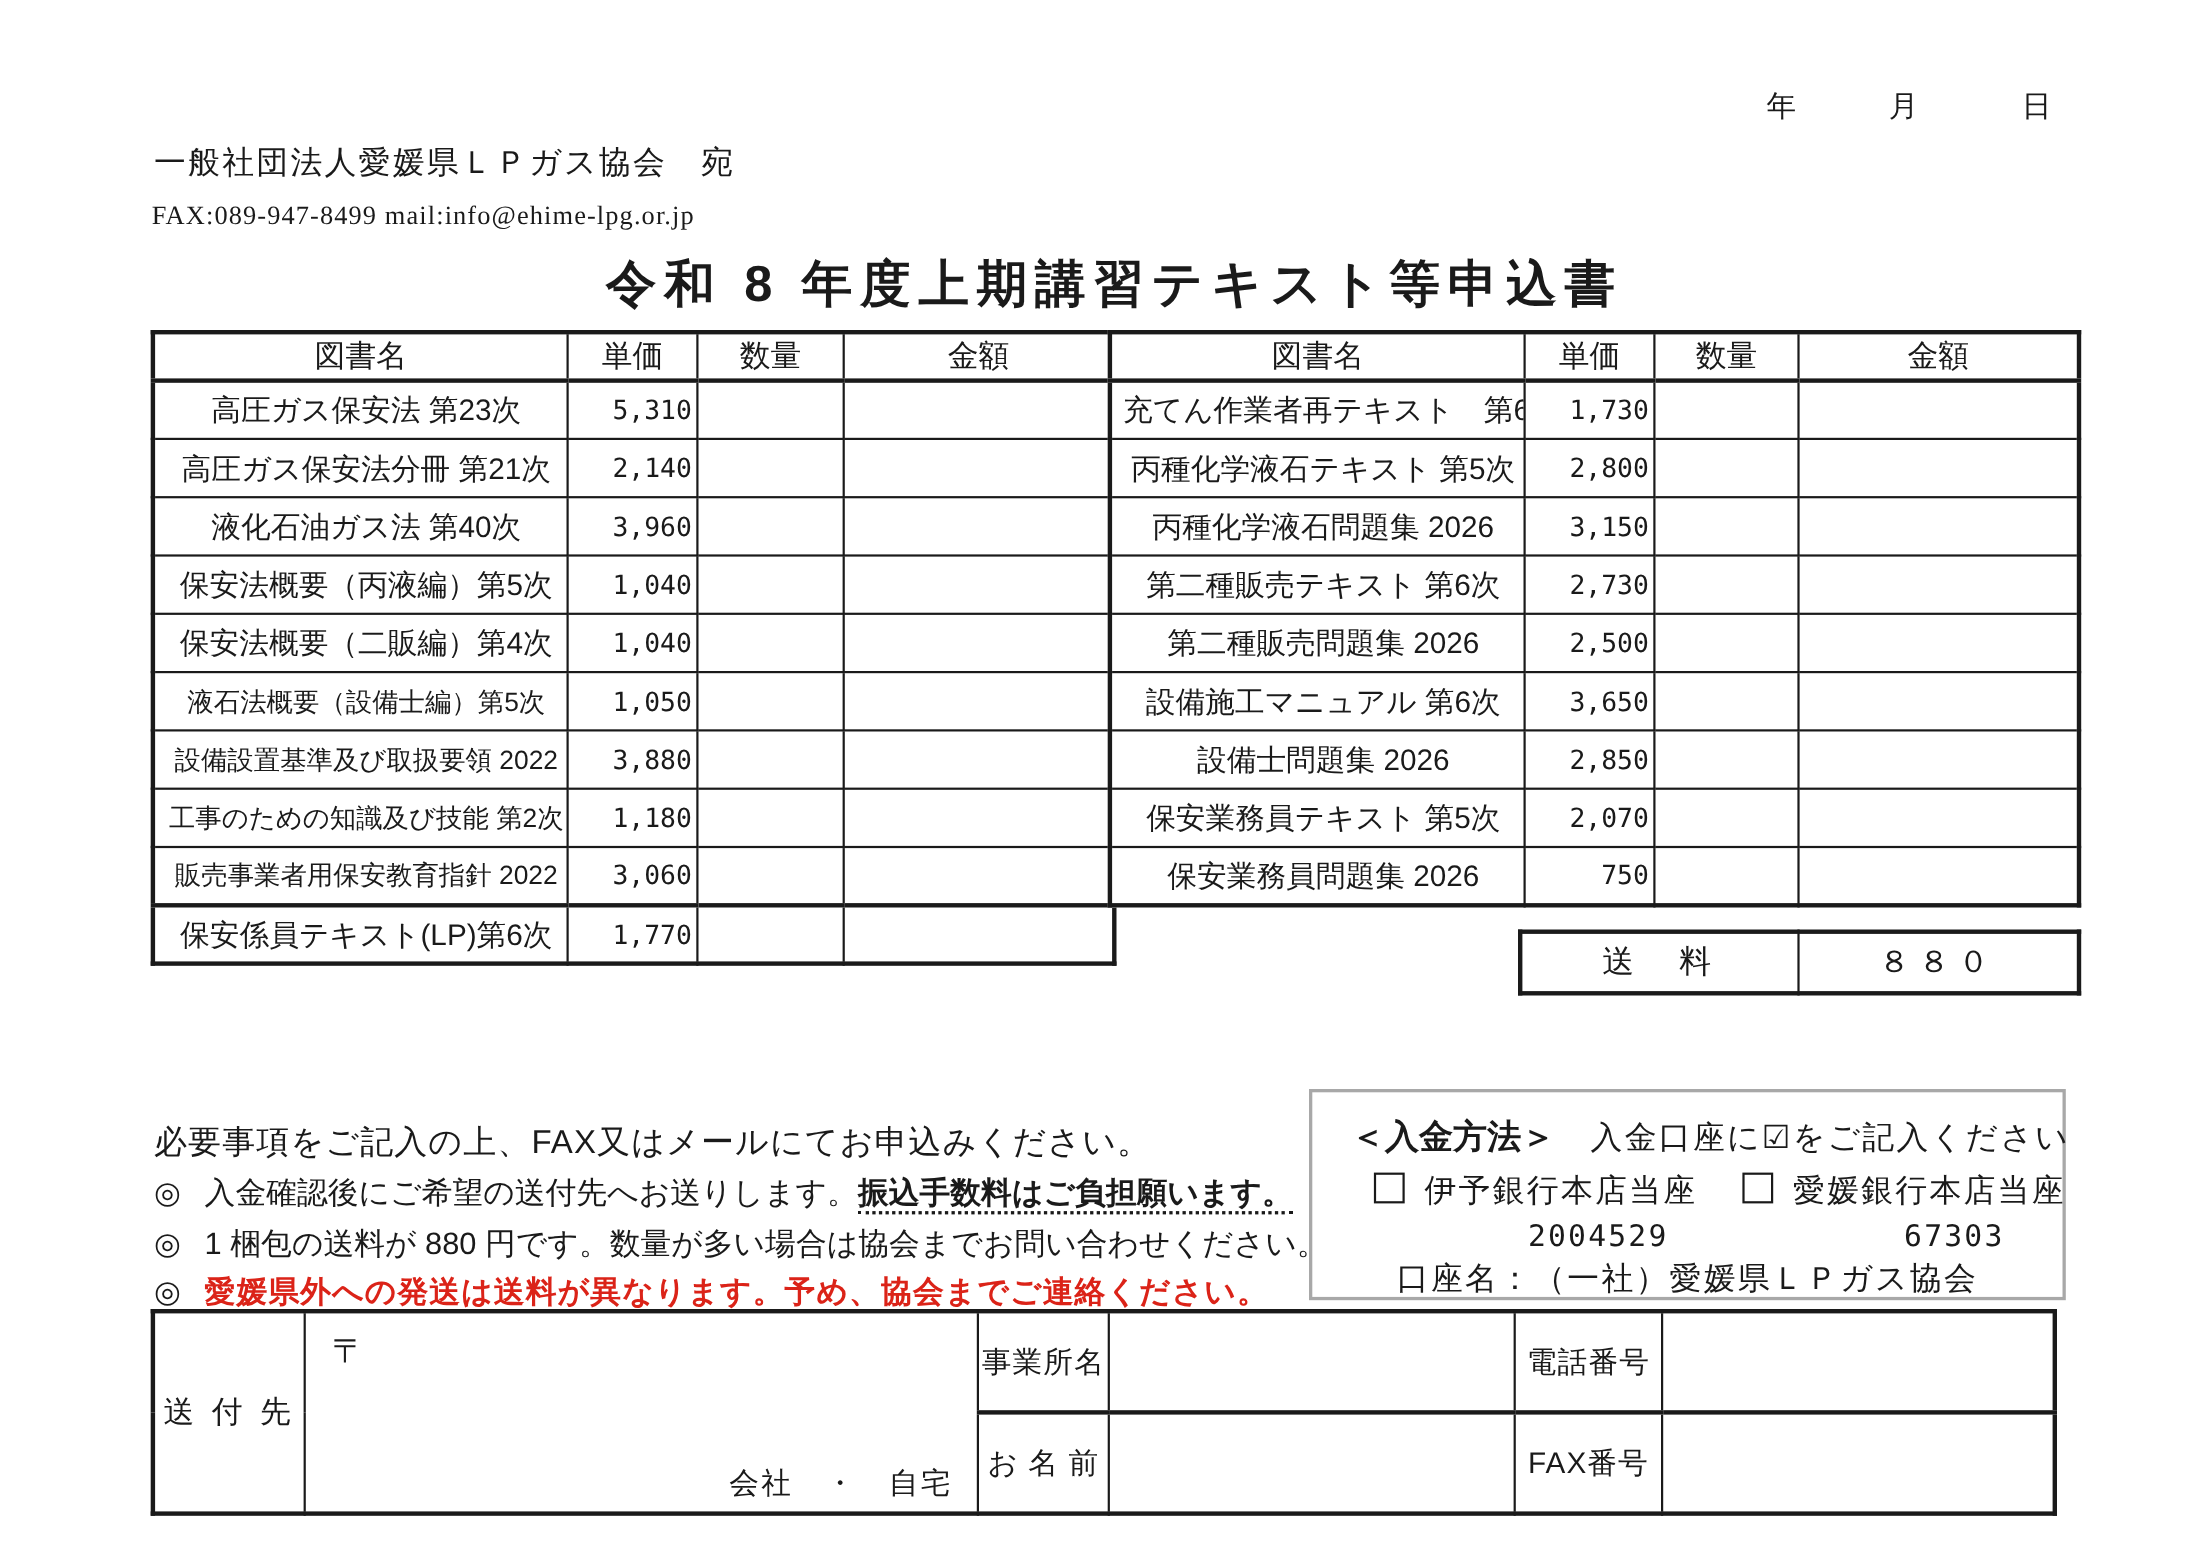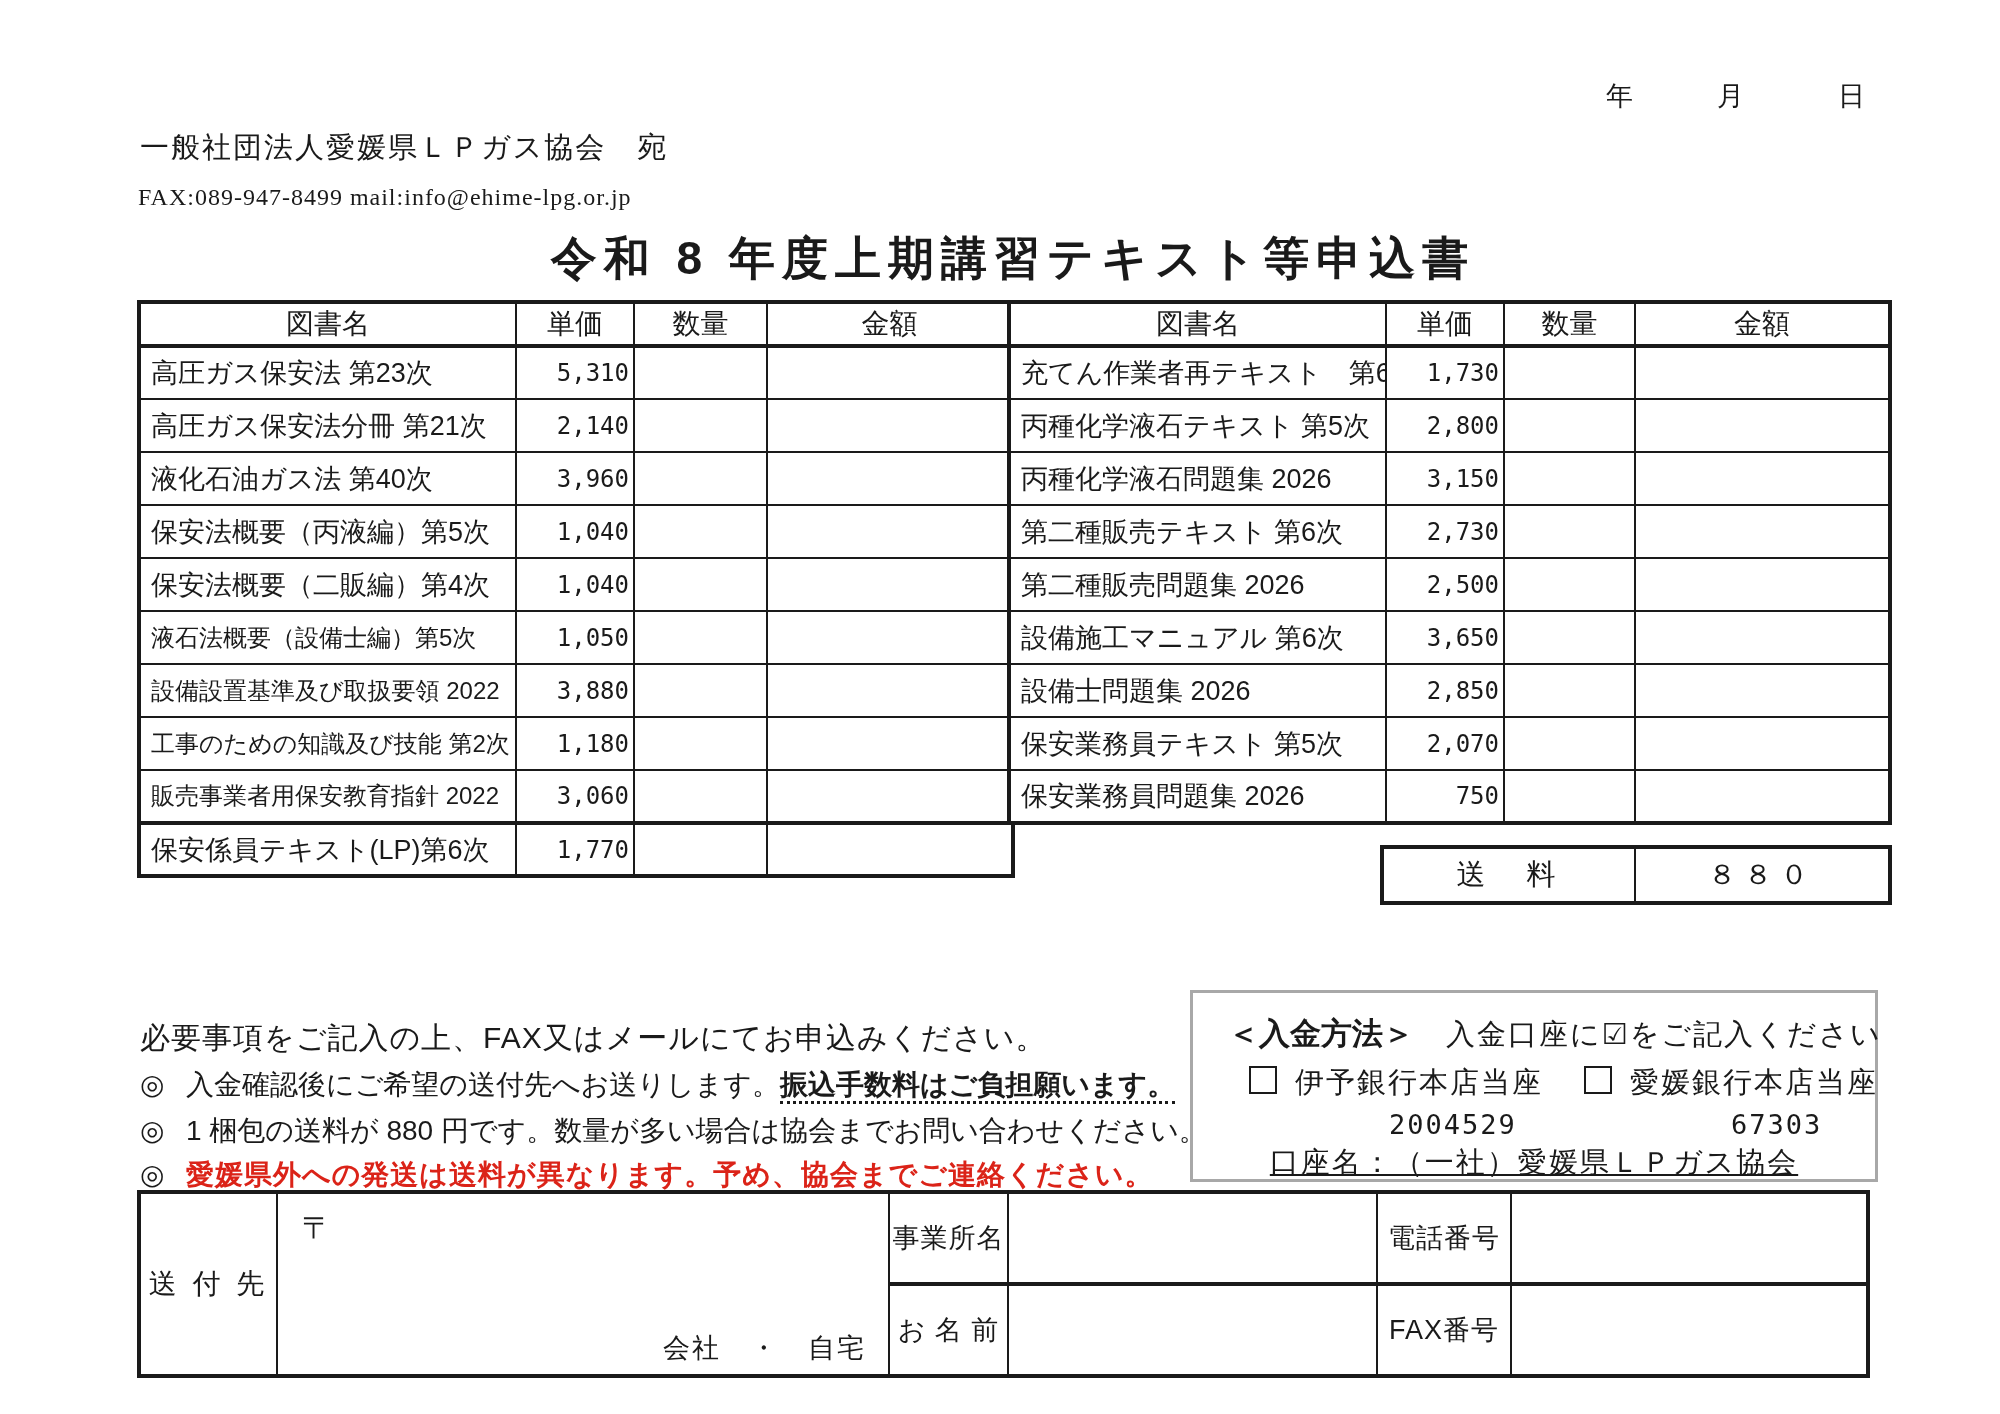--- a/index.html
+++ b/index.html
@@ -20,21 +20,21 @@
   .doc-title{left:139px; top:228px; width:1748px; text-align:center;
     font-size:46px; font-weight:bold; letter-spacing:7px; white-space:nowrap;}
 
   
   table.order{border-collapse:collapse; table-layout:fixed; position:absolute;
     border:4px solid var(--ink); background:var(--paper);}
   table.order th, table.order td{border:2px solid var(--ink); padding:0; overflow:hidden; white-space:nowrap;}
   table.order tr.hrow{height:44px;}
   table.order tr.drow{height:53px;}
   table.order th{font-size:28px; font-weight:normal; text-align:center; border-bottom:4px solid var(--ink);}
-  table.order td.name{font-size:27px; text-align:left; padding-left:10px; vertical-align:middle;}
+  table.order td.name{font-size:27px; text-align:center; padding-left:10px; vertical-align:middle;}
   table.order td.name.sm{font-size:24px;}
   table.order td.num{font-size:24px; font-family:"DejaVu Sans Mono","Liberation Mono",monospace;
     text-align:right; padding-right:4px; vertical-align:middle;}
   table.order tr.thick-top td{border-top:4px solid var(--ink);}
 
   
   table.fee{border-collapse:collapse; table-layout:fixed; position:absolute;
     border:4px solid var(--ink); background:var(--paper);}
   table.fee td{border:2px solid var(--ink); height:50px; vertical-align:middle; white-space:nowrap;}
   table.fee tr.thick-top td{border-top:4px solid var(--ink);}
@@ -61,21 +61,21 @@
   .pay-banks{top:70px; left:0; width:100%;}
   .bank{position:absolute; top:0; font-size:29px;}
   .bank .cb{display:inline-block; width:24px; height:24px; border:2px solid var(--ink);
     vertical-align:-2px; margin-right:18px; background:var(--paper);}
   .bank .bk{letter-spacing:2px;}
   .bank-1{left:40px;padding-left:16px;} .bank-2{left:391px;}
   .pay-nums{top:116px; left:0; width:100%; font-size:27px;
     font-family:"DejaVu Sans Mono","Liberation Mono",monospace; letter-spacing:2px;}
   .pay-nums .n1{position:absolute; left:196px; top:0;}
   .pay-nums .n2{position:absolute; left:538px; top:0;}
-  .pay-acct{top:150px; left:0; width:100%; text-align:center; font-size:29px; letter-spacing:2px;text-decoration:underline;}
+  .pay-acct{top:150px; left:0; width:100%; text-align:center; font-size:29px; letter-spacing:2px;}
 
   
   table.ship{border-collapse:collapse; table-layout:fixed; position:absolute;
     left:137px; top:1190px; width:1729px; border:4px solid var(--ink); background:var(--paper);}
   table.ship td{border:2px solid var(--ink); height:86px; vertical-align:middle; overflow:hidden;}
   table.ship td.thickb{border-bottom:4px solid var(--ink);}
   td.ship-label{text-align:center; font-size:28px; letter-spacing:4px; white-space:nowrap;}
   td.addr{position:relative; vertical-align:top;}
   td.addr .postal{position:absolute; left:24px; top:14px; font-size:30px;}
   td.addr .co-home{position:absolute; right:22px; bottom:8px; font-size:27px; letter-spacing:2px; white-space:nowrap;}

